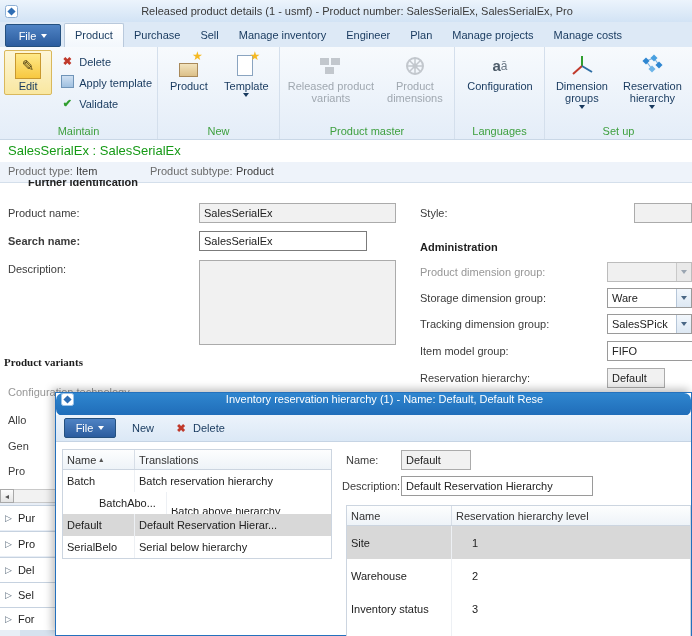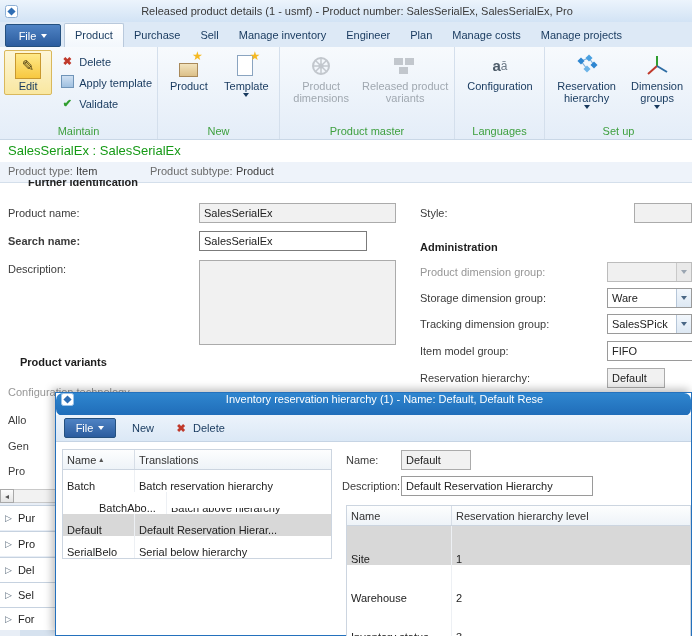--- a/index.html
+++ b/index.html
@@ -93,22 +93,22 @@
              display:flex;align-items:center;justify-content:center;gap:5px;}
   .menu-item{display:flex;align-items:center;gap:5px;color:#17395e;padding:0 4px;}
 
   
   .grid{position:absolute;background:#fff;border:1px solid #ccd5e0;box-sizing:border-box;}
   .g-hdr{display:flex;height:20px;background:linear-gradient(#fdfefe,#eef3f8);
          border-bottom:1px solid #ccd5e0;box-sizing:border-box;}
   .g-hcell{display:flex;align-items:center;padding:0 4px;border-right:1px solid #d7dee7;
            box-sizing:border-box;color:#333;white-space:nowrap;overflow:hidden;}
   .g-row{display:flex;height:22px;}
-  .rg21 .g-row{height:39px;}
-  .g-cell{display:flex;align-items:flex-end;padding:0 4px;border-right:1px solid #edf0f4;
+  .rg21 .g-row{height:33px;gap:16px;}
+  .g-cell{display:flex;align-items:center;padding:0 4px;border-right:1px solid #edf0f4;
           box-sizing:border-box;white-space:nowrap;overflow:hidden;}
   .g-row.selected{background:#d8d8d8;}
   .sort{font-size:8px;color:#555;margin-left:3px;}
 </style>
 </head>
 <body>
 
 <div class="screen">
 
   <div class="titlebar">
@@ -124,22 +124,22 @@
       <span>File</span>
       <span class="caret-w"></span>
     </div>
     <div class="tabs">
       <div class="tab active">Product</div>
       <div class="tab">Purchase</div>
       <div class="tab">Sell</div>
       <div class="tab">Manage inventory</div>
       <div class="tab">Engineer</div>
       <div class="tab">Plan</div>
+      <div class="tab">Manage projects</div>
       <div class="tab">Manage costs</div>
-      <div class="tab">Manage projects</div>
     </div>
   </div>
 
   <div class="ribbon">
 
     <div class="rgroup" style="width:158px;">
       <div class="rgroup-content">
         <div class="big-btn edit-btn" style="width:44px;">
           <span class="bicon">
               <span class="pencil">✎</span>
@@ -180,83 +180,83 @@
           </span>
           <span>Template</span>
           <span class="chev-dk"></span>
         </div>
       </div>
       <div class="grp-label">New</div>
     </div>
 
     <div class="rgroup" style="width:175px;">
       <div class="rgroup-content">
+        <div class="big-btn disabled" style="width:90px;">
+          <span class="bicon">
+            <svg width="26" height="24">
+                <rect x="2" y="4" width="9" height="7" fill="#c2c7cd"></rect>
+                <rect x="13" y="4" width="9" height="7" fill="#c2c7cd"></rect>
+                <rect x="7" y="13" width="9" height="7" fill="#c2c7cd"></rect>
+              </svg>
+          </span>
+          <span>Released product variants</span>
+        </div>
         <div class="big-btn disabled" style="width:70px;">
           <span class="bicon">
             <svg width="26" height="24">
                 <circle cx="13" cy="12" r="8" fill="none" stroke="#c2c7cd" stroke-width="2"></circle>
                 <path d="M13 4 v16 M5 12 h16 M7.5 6.5 l11 11 M18.5 6.5 l-11 11" stroke="#c2c7cd" stroke-width="1.5"></path>
                 <circle cx="13" cy="12" r="2.5" fill="#c2c7cd"></circle>
               </svg>
           </span>
           <span>Product dimensions</span>
         </div>
-        <div class="big-btn disabled" style="width:90px;">
-          <span class="bicon">
-            <svg width="26" height="24">
-                <rect x="2" y="4" width="9" height="7" fill="#c2c7cd"></rect>
-                <rect x="13" y="4" width="9" height="7" fill="#c2c7cd"></rect>
-                <rect x="7" y="13" width="9" height="7" fill="#c2c7cd"></rect>
-              </svg>
-          </span>
-          <span>Released product variants</span>
-        </div>
       </div>
       <div class="grp-label">Product master</div>
     </div>
 
     <div class="rgroup" style="width:90px;">
       <div class="rgroup-content">
         <div class="big-btn" style="width:76px;">
           <span class="bicon">
             <span style="font-size:15px;font-weight:bold;color:#4c5a68;">a</span>
             <span style="font-size:12px;color:#6b7886;">ā</span>
           </span>
           <span>Configuration</span>
         </div>
       </div>
       <div class="grp-label">Languages</div>
     </div>
 
     <div class="rgroup" style="width:147px;border-right:none;">
       <div class="rgroup-content">
+        <div class="big-btn" style="width:64px;">
+          <span class="bicon">
+            <svg width="26" height="26">
+                <path d="M13 13 L13 3" stroke="#2f9e2f" stroke-width="2"></path>
+                <path d="M13 13 L4 21" stroke="#c0392b" stroke-width="2"></path>
+                <path d="M13 13 L23 19" stroke="#2e6da4" stroke-width="2"></path>
+              </svg>
+          </span>
+          <span>Dimension groups</span>
+          <span class="chev-dk"></span>
+        </div>
         <div class="big-btn" style="width:74px;">
           <span class="bicon">
             <svg width="26" height="26">
                 <path d="M7 8 L15 5 M15 5 L20 12 M7 8 L13 16" stroke="#7fb2de" stroke-width="1.2" fill="none"></path>
                 <rect x="4.5" y="5.5" width="5" height="5" fill="#2e86d1" transform="rotate(45 7 8)"></rect>
                 <rect x="12.5" y="2.5" width="5" height="5" fill="#49a0e0" transform="rotate(45 15 5)"></rect>
                 <rect x="17.5" y="9.5" width="5" height="5" fill="#2e86d1" transform="rotate(45 20 12)"></rect>
                 <rect x="10.5" y="13.5" width="5" height="5" fill="#6db4e8" transform="rotate(45 13 16)"></rect>
               </svg>
           </span>
           <span>Reservation hierarchy</span>
           <span class="chev-dk"></span>
         </div>
-        <div class="big-btn" style="width:64px;">
-          <span class="bicon">
-            <svg width="26" height="26">
-                <path d="M13 13 L13 3" stroke="#2f9e2f" stroke-width="2"></path>
-                <path d="M13 13 L4 21" stroke="#c0392b" stroke-width="2"></path>
-                <path d="M13 13 L23 19" stroke="#2e6da4" stroke-width="2"></path>
-              </svg>
-          </span>
-          <span>Dimension groups</span>
-          <span class="chev-dk"></span>
-        </div>
       </div>
       <div class="grp-label">Set up</div>
     </div>
   </div>
 
   <div class="record-title">SalesSerialEx : SalesSerialEx</div>
   <div class="record-info">
     <span class="lbl" style="left:8px;top:3px;color:#6b6b6b;">Product type:</span>
     <span class="lbl" style="left:76px;top:3px;">Item</span>
     <span class="lbl" style="left:150px;top:3px;color:#6b6b6b;">Product subtype:</span>
@@ -275,21 +275,21 @@
   <span class="lbl" style="left:8px;top:235px;font-weight:bold;">Search name:</span>
   <div class="box" style="left:199px;top:231px;width:168px;border-color:#7b7b7b;">
     <span>SalesSerialEx</span>
   </div>
 
   <span class="lbl" style="left:8px;top:263px;">Description:</span>
   <div class="box ro" style="left:199px;top:260px;width:197px;height:85px;align-items:flex-start;">
     <span></span>
   </div>
 
-  <span class="hdr" style="left:20px;top:356px;">Product variants</span>
+  <span class="hdr" style="left:4px;top:356px;font-family:Liberation Serif, serif;">Product variants</span>
   <span class="lbl-dis" style="left:8px;top:386px;">Configuration technology</span>
   <span class="lbl" style="left:8px;top:414px;">Allo</span>
   <span class="lbl" style="left:8px;top:440px;">Gen</span>
   <span class="lbl" style="left:8px;top:465px;">Pro</span>
 
   <span class="lbl" style="left:420px;top:207px;">Style:</span>
   <div class="box ro" style="left:634px;top:203px;width:58px;">
     <span></span>
   </div>
 

